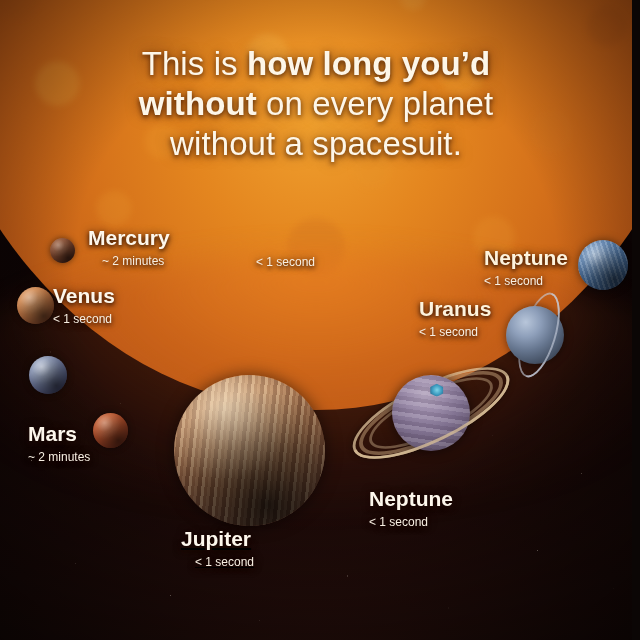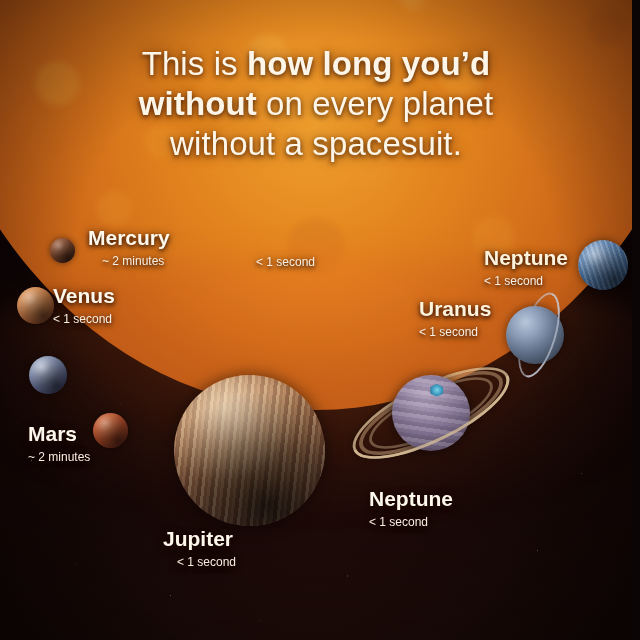--- a/index.html
+++ b/index.html
@@ -312,21 +312,21 @@
 
   <div class="label" style="left:28px;top:422px;">
     <span class="name">Mars</span>
     <span class="time">~ 2 minutes</span>
   </div>
 
   <div class="label warm" style="left:256px;top:250px;">
     <span class="time">&lt; 1 second</span>
   </div>
 
-  <div class="label indent" style="left:163px;top:527px;">
+  <div class="label indent" style="left:181px;top:527px;text-decoration:underline;">
     <span class="name">Jupiter</span>
     <span class="time">&lt; 1 second</span>
   </div>
 
   <div class="label" style="left:369px;top:487px;">
     <span class="name">Neptune</span>
     <span class="time">&lt; 1 second</span>
   </div>
 
   <div class="label warm" style="left:419px;top:297px;">

